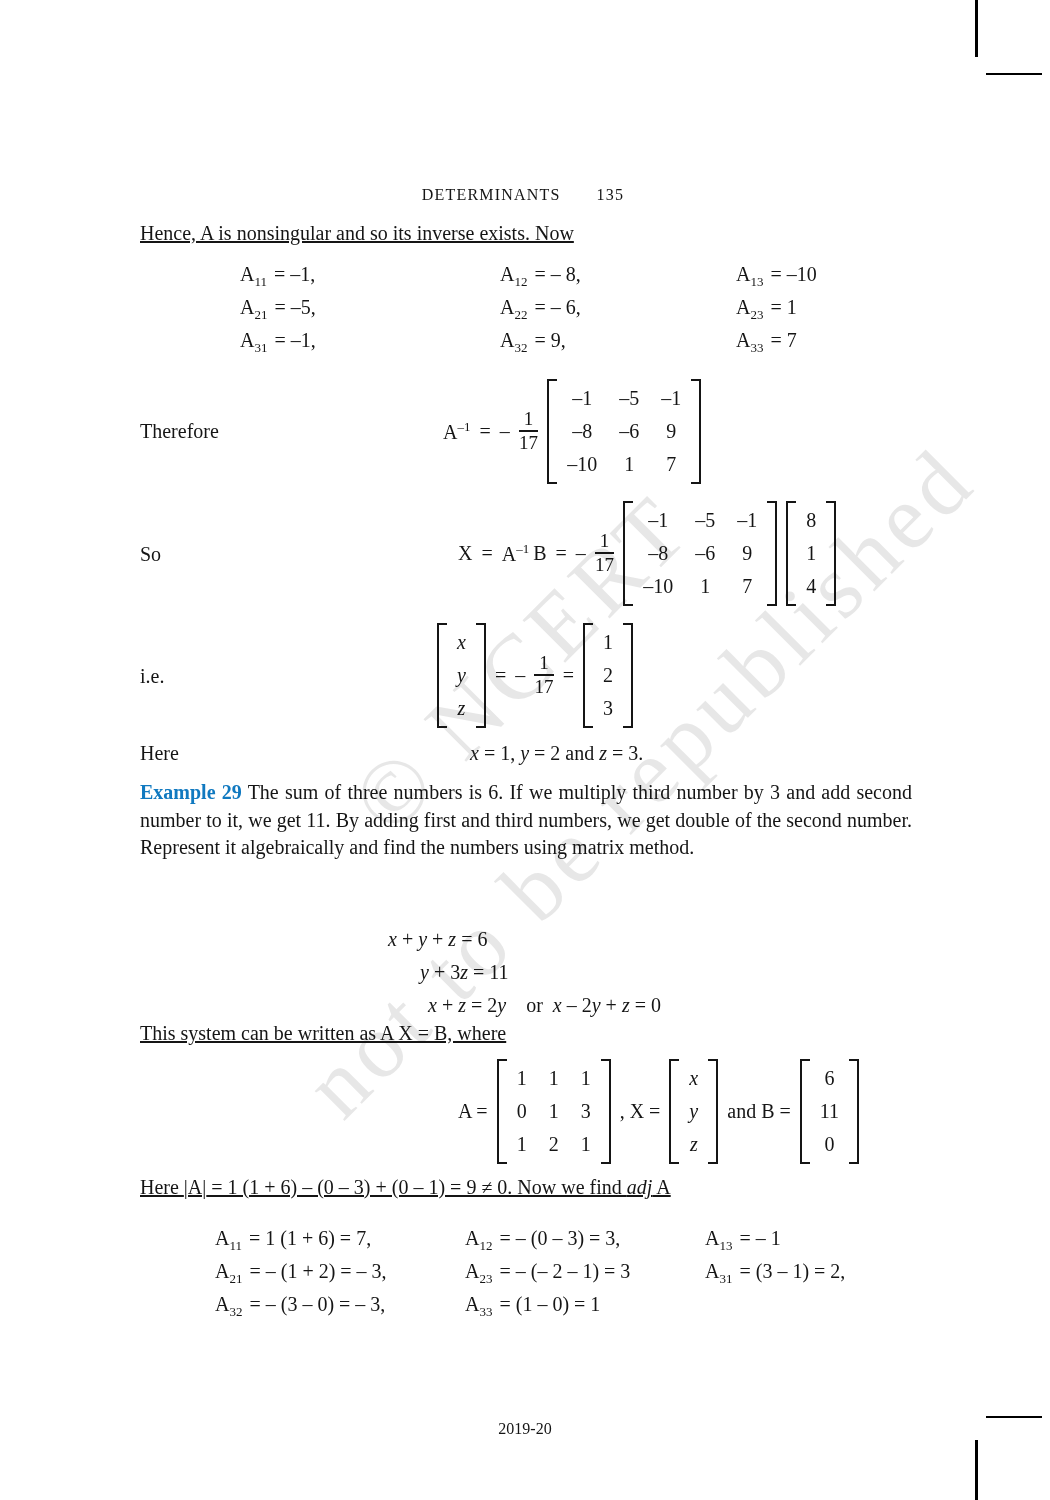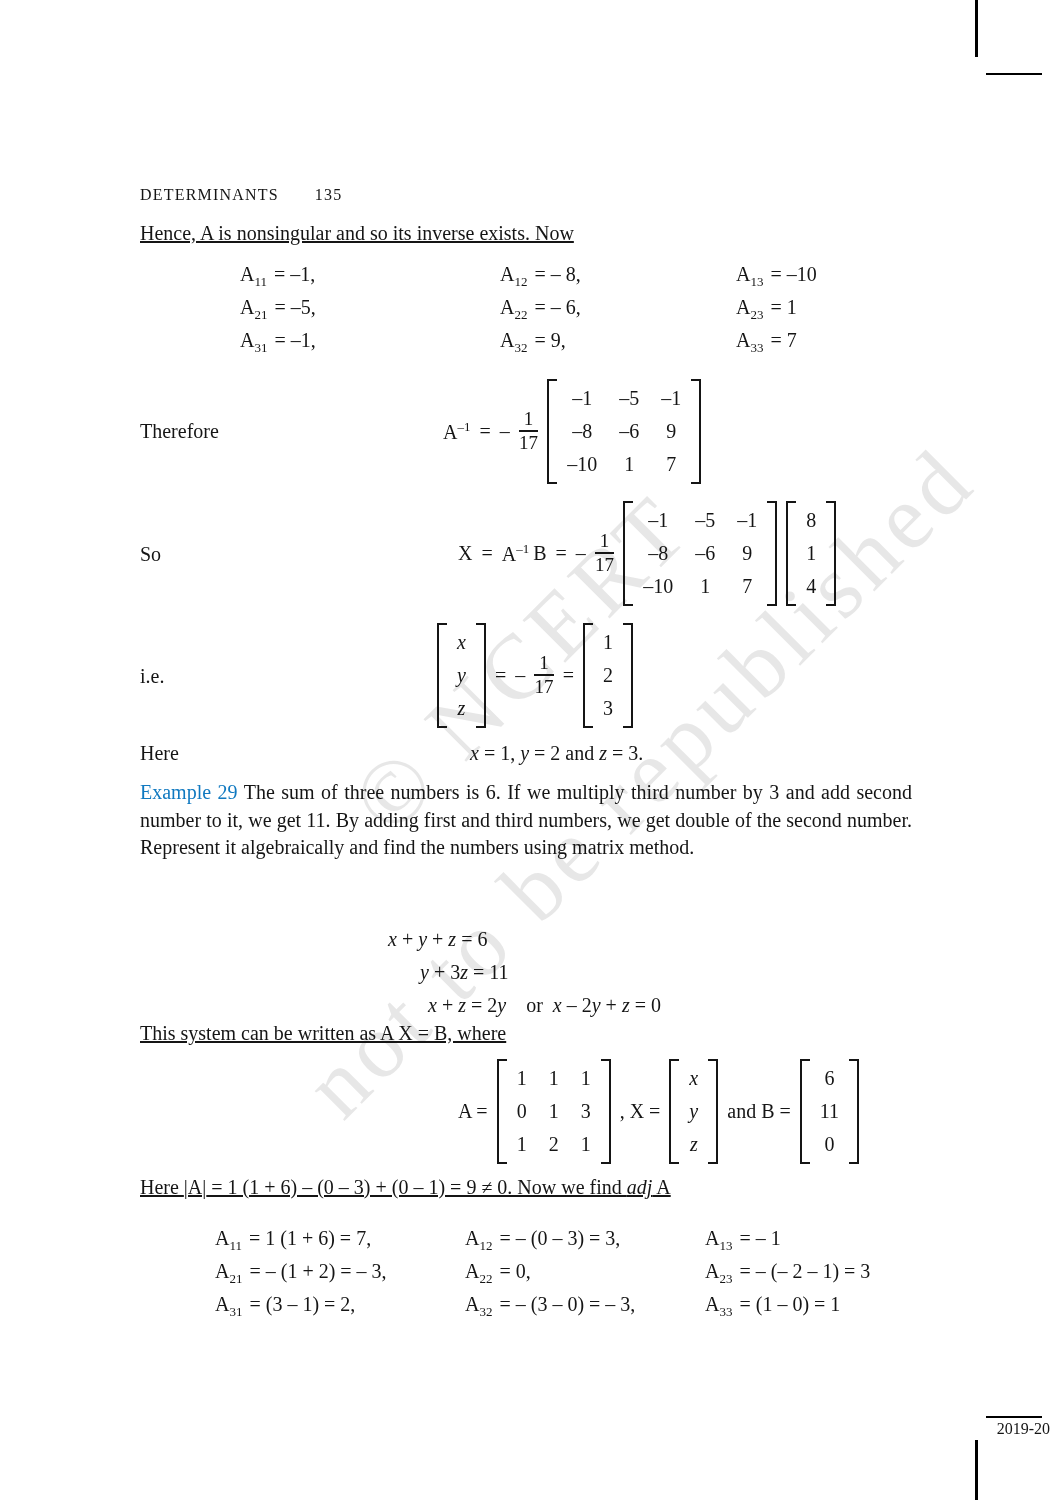--- a/index.html
+++ b/index.html
@@ -8,21 +8,21 @@
   .page { position:relative; width:1050px; height:1500px; background:#ffffff; overflow:hidden; }
 
   .crop { position:absolute; background:#000; }
   .crop.v { width:3px; }
   .crop.h { width:56px; height:2px; }
 
   .watermark { position:absolute; top:555px; left:-45px; width:1250px; transform:rotate(-45deg);
                text-align:center; font-size:92px; line-height:168px; letter-spacing:6px;
                color:rgba(70,70,70,0.13); white-space:nowrap; pointer-events:none; }
 
-  .header { position:absolute; top:186px; left:140px; width:766px; text-align:left;
+  .header { position:absolute; top:186px; left:140px; width:766px; text-align:center;
             font-size:16px; letter-spacing:1.2px; }
   .hgap { display:inline-block; width:36px; }
 
   .line { position:absolute; left:140px; font-size:20px;text-decoration:underline; }
   .elabel { position:absolute; left:140px; font-size:20px; }
 
   .cof-grid { position:absolute; display:grid; font-size:20px; line-height:33px; }
   .cof sub { font-size:13px; line-height:1; }
   .cof .cr { margin-left:7px; }
 
@@ -39,23 +39,23 @@
   .matrix::after  { right:0; border-left:none; }
   .mbody { display:table; }
   .mrow  { display:table-row; }
   .mcell { display:table-cell; text-align:center; padding:5px 11px; min-width:28px; }
   .m-var .mcell { font-style:italic; }
 
   .para { position:absolute; left:140px; width:772px; font-size:20px; line-height:27.5px; text-align:justify; }
   .eqline { position:absolute; font-size:20px; }
 
   .s-i { font-style:italic; }
-  .s-a { color:var(--accent,#1079c0); font-weight:normal; }
-
-  .footer { position:absolute; top:1420px; left:0; width:1050px; text-align:right; font-size:16px; }
+  .s-a { color:var(--accent,#1079c0); font-weight:bold; }
+
+  .footer { position:absolute; top:1420px; left:0; width:1050px; text-align:center; font-size:16px; }
 </style>
 </head>
 <body>
 
 <div class="page">
 
   <div class="crop v" style="left:975px;top:0;height:57px"></div>
   <div class="crop h" style="left:986px;top:73px"></div>
   <div class="crop h" style="left:986px;top:1416px"></div>
   <div class="crop v" style="left:975px;top:1440px;height:60px"></div>
@@ -258,21 +258,20 @@
       </span>
   </div>
 
   <div class="line" style="top:1176px"><span>Here </span><span>|A|</span><span> = 1 (1 + 6) – (0 – 3) + (0 – 1) = 9 ≠ 0. Now we find </span><span class="s-i">adj</span><span> A</span></div>
 
   <div class="cof-grid" style="top:1222px;left:215px;grid-template-columns:250px 240px auto">
     <span class="cof"><span>A</span><sub>11</sub><span class="cr">= 1 (1 + 6) = 7,</span></span>
     <span class="cof"><span>A</span><sub>12</sub><span class="cr">= – (0 – 3) = 3,</span></span>
     <span class="cof"><span>A</span><sub>13</sub><span class="cr">= – 1</span></span>
     <span class="cof"><span>A</span><sub>21</sub><span class="cr">= – (1 + 2) = – 3,</span></span>
-    <span class="cof"><span>A</span><sub>22</sub><span class="cr">= 0,</span></span>
     <span class="cof"><span>A</span><sub>23</sub><span class="cr">= – (– 2 – 1) = 3</span></span>
     <span class="cof"><span>A</span><sub>31</sub><span class="cr">= (3 – 1) = 2,</span></span>
     <span class="cof"><span>A</span><sub>32</sub><span class="cr">= – (3 – 0) = – 3,</span></span>
     <span class="cof"><span>A</span><sub>33</sub><span class="cr">= (1 – 0) = 1</span></span>
   </div>
 
   <div class="footer">2019-20</div>
 
 </div>
 

